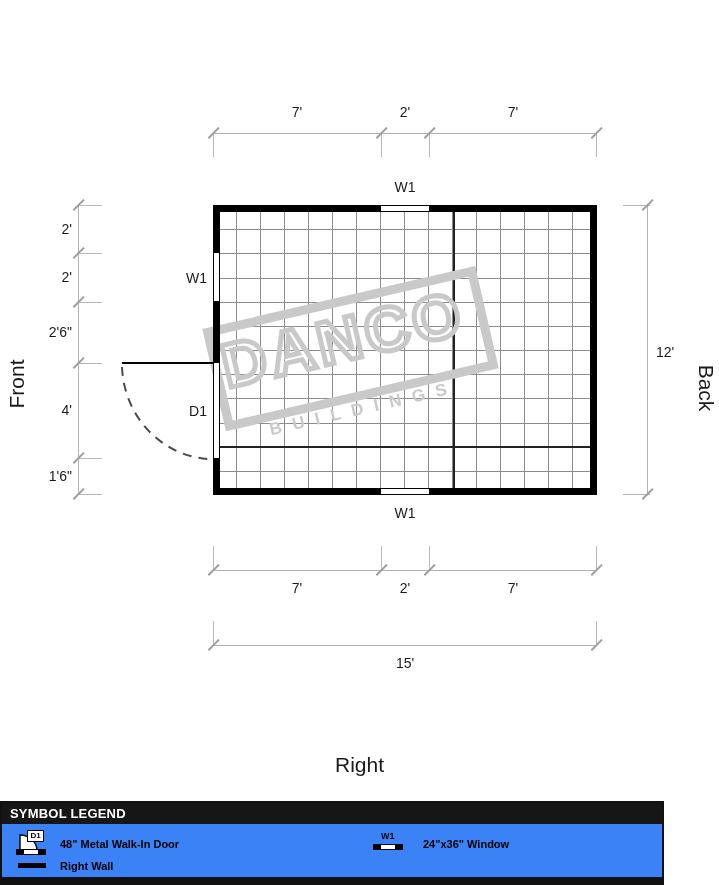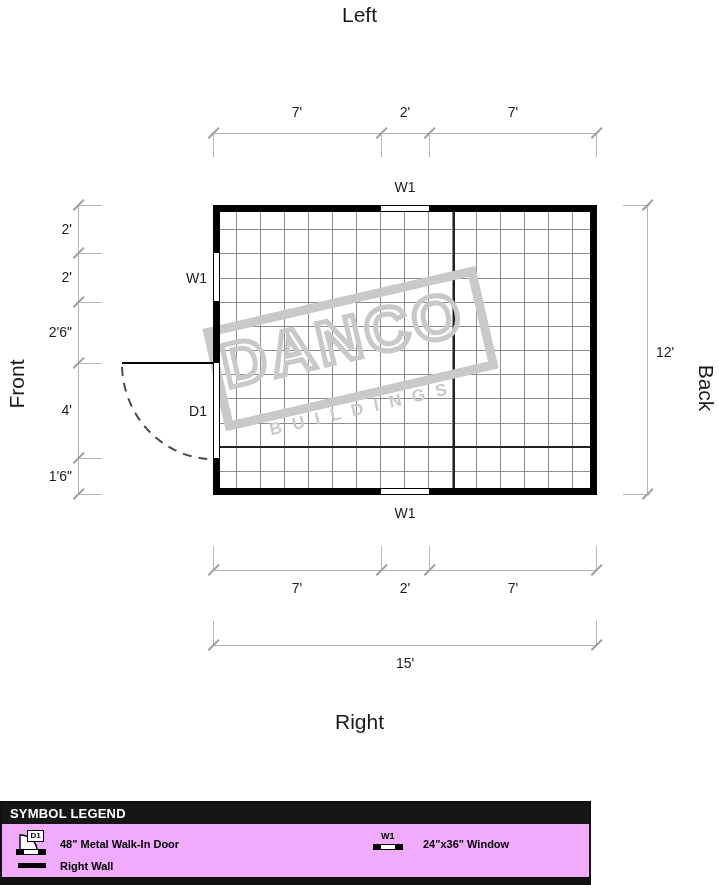--- a/index.html
+++ b/index.html
@@ -29,40 +29,39 @@
   .grid-major-v{position:absolute;left:453px;top:212px;width:1.6px;height:276px;background:#222;}
   .grid-major-h{position:absolute;left:220px;top:446px;width:370px;height:1.6px;background:#222;}
   .door-leaf{position:absolute;left:122px;top:362px;width:91px;height:2px;background:#000;}
   
   .watermark{position:absolute;left:92px;top:288px;width:420px;height:190px;transform:rotate(-13deg);pointer-events:none;}
   .wm-frame{position:absolute;left:125px;top:20px;width:280px;height:105px;border:9px solid #c9c9c9;box-sizing:border-box;}
   .wm-line1{position:absolute;left:136px;top:26px;font-size:62px;font-weight:800;letter-spacing:4px;
     color:transparent;-webkit-text-stroke:5px #c9c9c9;}
   .wm-line2{position:absolute;left:168px;top:124px;font-size:17px;font-weight:700;letter-spacing:11px;color:#c9c9c9;}
   
-  .legend{position:absolute;left:0;top:801px;width:591px;height:84px;box-sizing:border-box;
-    border:2px solid #111;border-bottom:8px solid #111;background:#f0abfc;}
+  .legend{position:absolute;left:0;top:801px;width:664px;height:84px;box-sizing:border-box;
+    border:2px solid #111;border-bottom:8px solid #111;background:#3b82f6;}
   .legend-header{position:absolute;left:0;top:0;width:100%;height:21px;background:#161616;}
   .legend-header span{position:absolute;left:8px;top:3px;font-size:13px;font-weight:700;color:#fff;letter-spacing:.2px;}
   .legend-item-label{position:absolute;font-size:11px;font-weight:700;color:#000;white-space:nowrap;}
   .sym-bar{position:absolute;display:flex;height:6px;width:30px;}
   .sym-bar .b{background:#000;width:7px;height:6px;}
   .sym-bar .w{background:#fff;border:1px solid #000;box-sizing:border-box;flex:1;height:6px;}
   .closed-wall-bar{position:absolute;width:28px;height:5px;background:#000;}
   .d1-box{position:absolute;width:17px;height:12px;background:#fff;border:1px solid #000;box-sizing:border-box;
     font-size:8px;font-weight:700;text-align:center;line-height:10px;color:#000;}
   .w1-code{position:absolute;font-size:9px;font-weight:700;color:#000;}
 </style>
 </head>
 <body>
 
 <div class="canvas">
 
-  <div class="txt side-title" style="left:0;top:3px;width:719px;text-align:center;">Left</div>
-  <div class="txt side-title" style="left:0;top:710px;width:719px;text-align:center;">Right</div>
+  <div class="txt side-title" style="left:0;top:753px;width:719px;text-align:center;">Right</div>
   <div class="txt side-title" style="left:-33px;top:371px;width:100px;height:26px;line-height:26px;text-align:center;transform:rotate(-90deg);">Front</div>
   <div class="txt side-title" style="left:656px;top:375px;width:100px;height:26px;line-height:26px;text-align:center;transform:rotate(90deg);">Back</div>
 
   <div class="dline" style="left:213px;top:133px;width:384px;height:1px;"></div>
   <div class="ext" style="left:213px;top:133px;width:1px;height:24px;"></div>
   <div class="ext" style="left:381px;top:133px;width:1px;height:24px;"></div>
   <div class="ext" style="left:429px;top:133px;width:1px;height:24px;"></div>
   <div class="ext" style="left:596px;top:133px;width:1px;height:24px;"></div>
   <div class="tick" style="left:206px;top:132px;"></div>
   <div class="tick" style="left:374px;top:132px;"></div>

